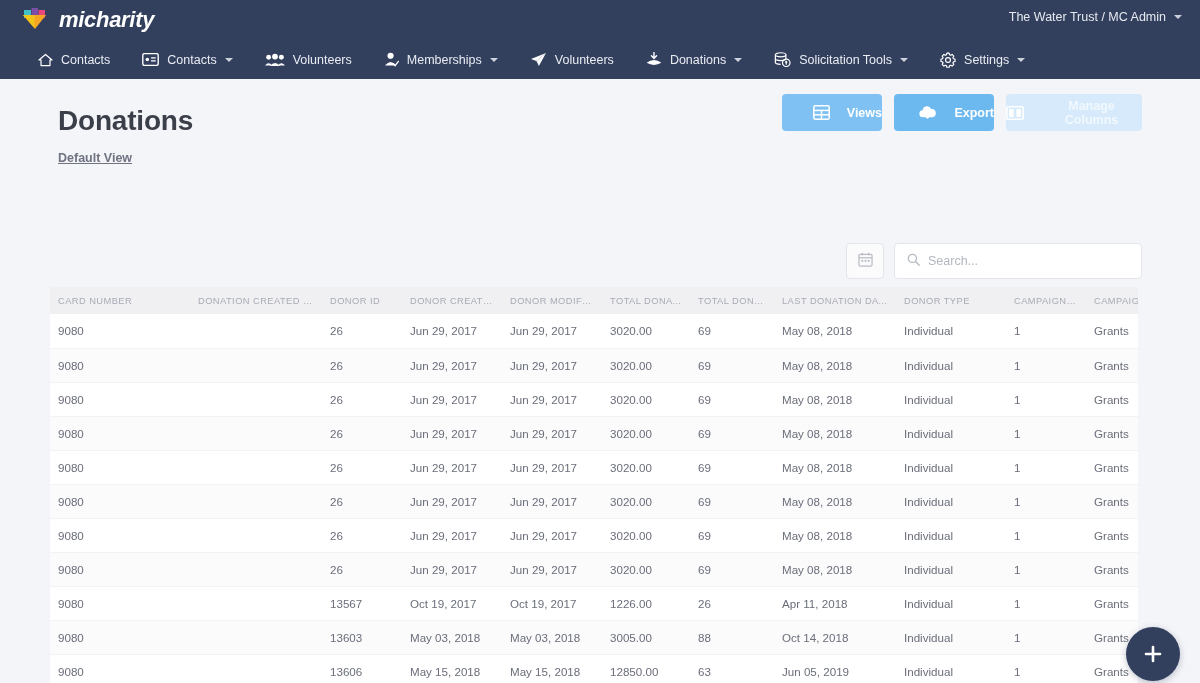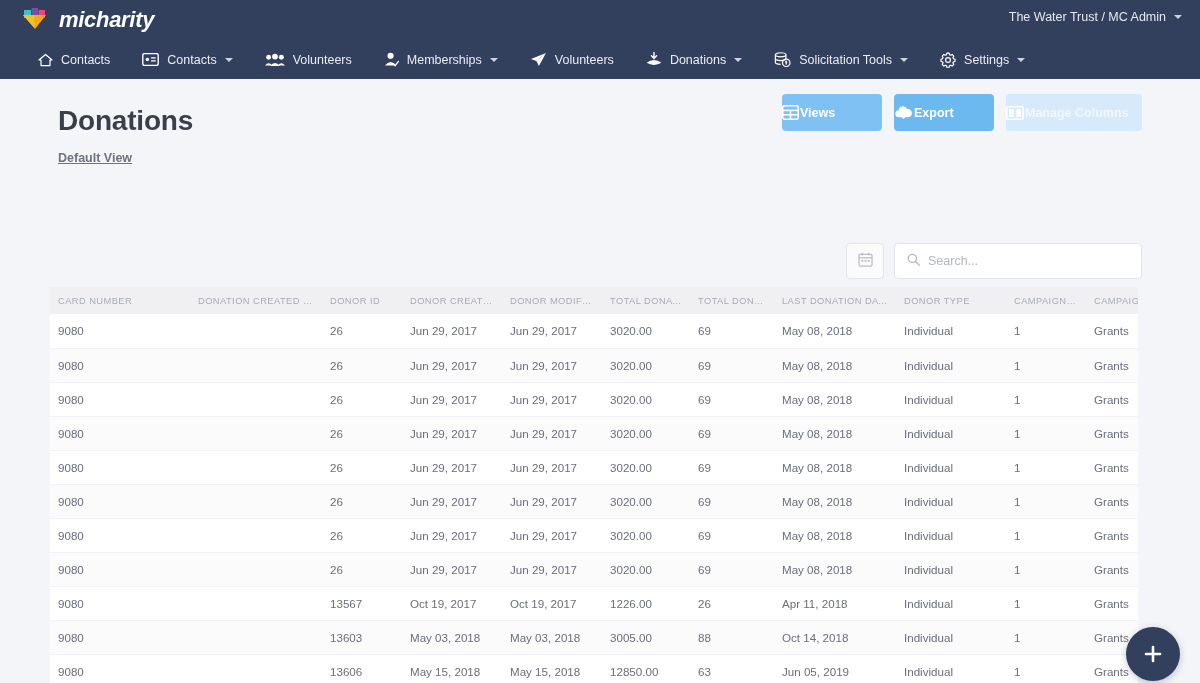--- a/index.html
+++ b/index.html
@@ -117,22 +117,22 @@
   .actions {
     position: absolute;
     right: 58px;
     top: 15px;
     display: flex;
     gap: 12px;
   }
   .btn {
     display: flex;
     align-items: center;
-    justify-content: flex-start;
-    gap: 1px;
+    justify-content: flex-end;
+    gap: 17px;
     height: 37px;
     border-radius: 4px;
     border: none;
     font-size: 12.5px;
     font-weight: bold;
     color: #ffffff;
     cursor: pointer;
     font-family: "Liberation Sans", sans-serif;
   }
   .btn-views   { background: #7ec1f2; width: 100px; }

